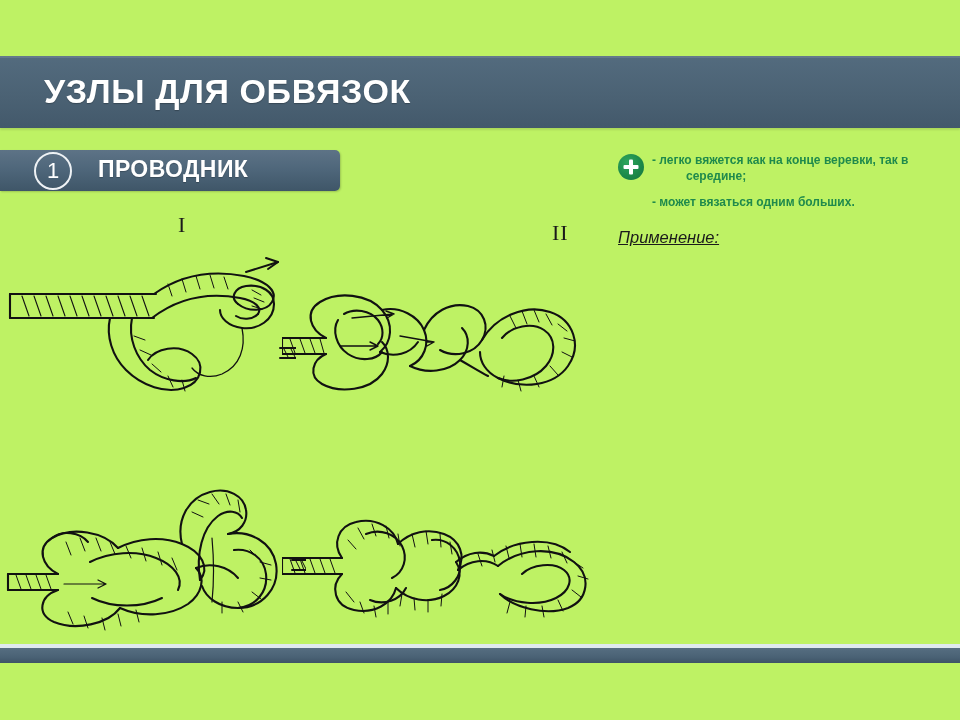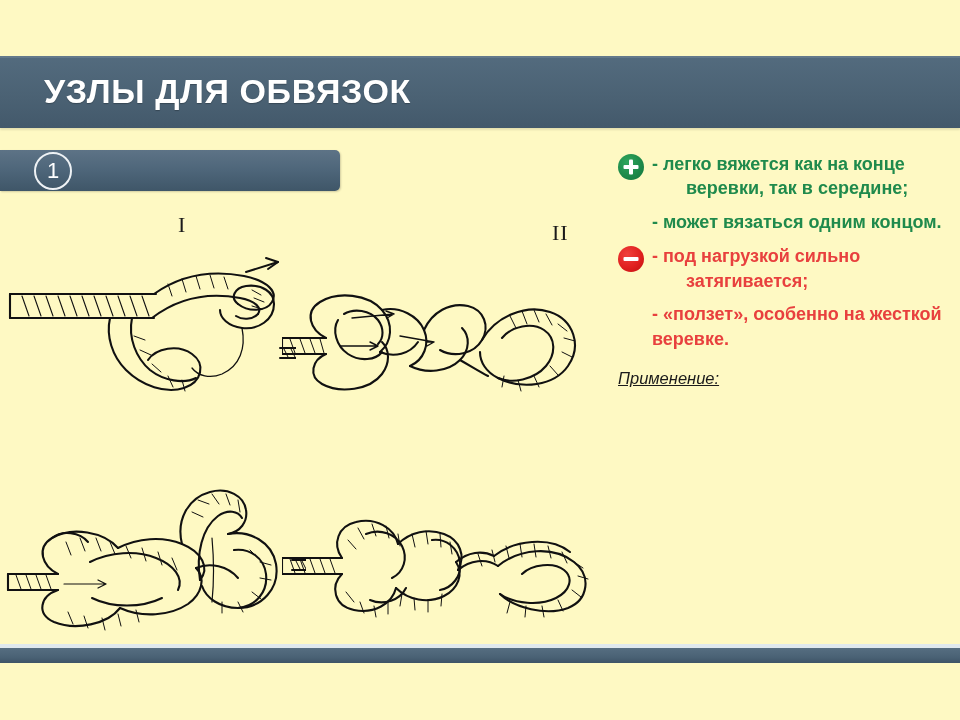--- a/index.html
+++ b/index.html
@@ -7,21 +7,21 @@
     padding: 0;
     background: #ffffff;
   }
   body {
     font-family: "Liberation Sans", "DejaVu Sans", sans-serif;
   }
   #page {
     position: relative;
     width: 960px;
     height: 720px;
-    background: #fef9c3;
+    background: #bef264;
     overflow: hidden;
   }
 
   
   .header-bar {
     position: absolute;
     left: 0;
     top: 56px;
     width: 960px;
     height: 72px;
@@ -156,21 +156,21 @@
     width: 4px; height: 15px;
     background: #ffffff;
     border-radius: 1px;
   }
   .pro-list, .con-list {
     margin: 0;
     padding: 0;
     list-style: none;
   }
   .pro-list li, .con-list li {
-    font-size: 18px;
+    font-size: 12px;
     font-weight: bold;
     line-height: 1.36;
     margin-bottom: 9px;
   }
   .pro-list li { color: #1f8a4c; }
   .con-list li { color: #e8403e; }
   .pro-list li:first-child, .con-list li:first-child {
     padding-left: 34px;
     text-indent: -34px;
     margin-left: 34px;
@@ -223,20 +223,21 @@
 
   <div class="header-bar">
     <div class="hl-top"></div>
     <div class="header-title">УЗЛЫ ДЛЯ ОБВЯЗОК</div>
   </div>
 
   <div class="badge-bar">
     <div class="badge-number-circle">
       <span>1</span>
     </div>
+    <div class="badge-label">ПРОВОДНИК</div>
   </div>
 
   <div class="illustrations">
 
     <div class="roman roman-i">I</div>
     <div class="roman roman-ii">II</div>
 
     <div class="knot knot-1">
       <svg width="290" height="190" viewBox="0 0 290 190">
         <g fill="none" stroke="#111111" stroke-width="2.1" stroke-linecap="round">
@@ -493,33 +494,24 @@
 
   <div class="info-col">
 
     <div class="info-block">
       <div class="bullet-icon plus">
         <span class="bar-h"></span>
         <span class="bar-v"></span>
       </div>
       <ul class="pro-list">
         <li>- легко вяжется как на конце веревки, так в середине;</li>
-        <li>- может вязаться одним концом.</li>
+        <li>- может вязаться одним больших.</li>
       </ul>
     </div>
 
-    <div class="info-block" style="margin-top:10px;">
-      <div class="bullet-icon minus">
-        <span class="bar-h"></span>
-      </div>
-      <ul class="con-list">
-        <li>- под нагрузкой сильно затягивается;</li>
-        <li>- «ползет», особенно на жесткой веревке.</li>
-      </ul>
-    </div>
 
     <div class="usage">
       <div class="usage-heading">Применение:</div>
     </div>
 
   </div>
 
   <div class="bottom-sep"></div>
   <div class="bottom-bar"></div>
 

